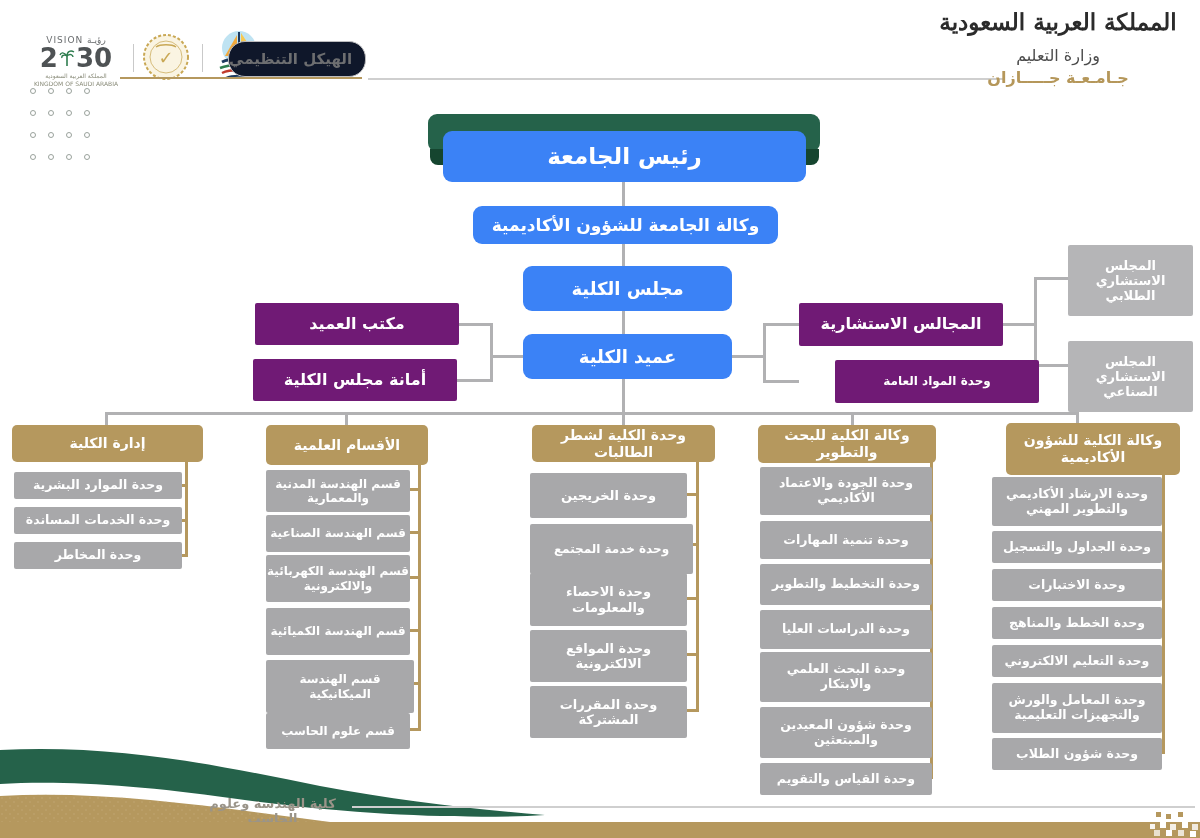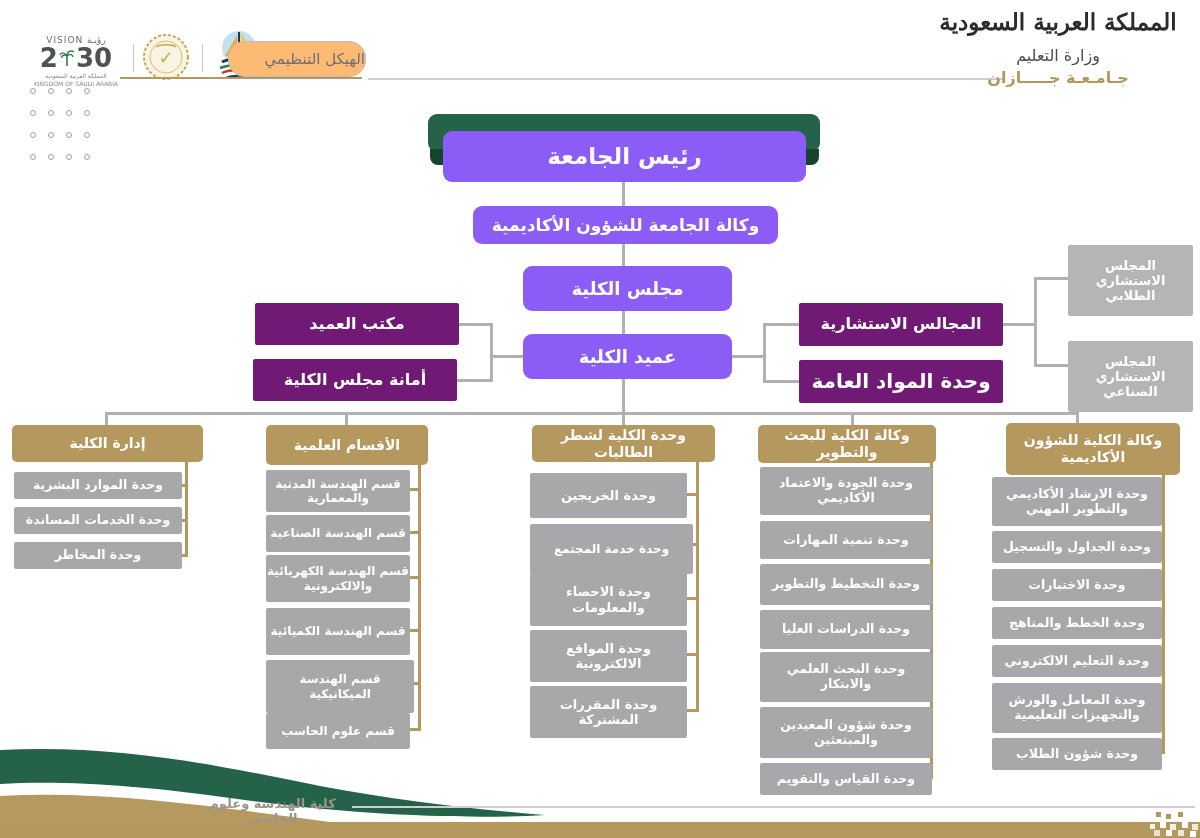--- a/index.html
+++ b/index.html
@@ -1,35 +1,35 @@
 <!DOCTYPE html>
 <html lang="ar"><head>
 <meta charset="utf-8">
 <style>
   html,body{margin:0;padding:0;background:#fff;}
   .stage{position:relative;width:1200px;height:838px;background:#ffffff;overflow:hidden;
          font-family:"DejaVu Sans",sans-serif;}
   .abs{position:absolute;}
   .box{position:absolute;display:flex;align-items:center;justify-content:center;
        color:#fff;font-weight:bold;text-align:center;line-height:1.18;direction:rtl;}
-  .gold{background:#8b5cf6;border-radius:9px;}
+  .gold{background:#3b82f6;border-radius:9px;}
   .goldh{background:#b5985e;border-radius:5px;}
   .dg{background:#701a75;border-radius:2px;}
   .mg{background:#a8a8aa;border-radius:2px;}
   .lg{background:#b5b5b7;border-radius:2px;}
   .lineg{position:absolute;background:#b1b1b3;}
   .linet{position:absolute;background:#b5985e;}
   .hair{position:absolute;background:#cfcfcf;}
   .ribbon{position:absolute;background:#25624a;border-radius:9px;}
   .fold{position:absolute;background:#15452f;}
   .dots{position:absolute;display:grid;grid-template-columns:repeat(4,5px);gap:16px 13px;}
   .dots span{width:4px;height:4px;border:1px solid #9aa29c;border-radius:50%;display:block;}
   .tab{position:absolute;border:1.5px solid #bcbcbe;border-radius:17px;display:flex;
-       align-items:center;justify-content:flex-start;color:#6d6e70;font-weight:normal;
-       font-size:15px;direction:rtl;background:#fdba74;}
+       align-items:center;justify-content:flex-end;color:#6d6e70;font-weight:bold;
+       font-size:15px;direction:rtl;background:#0f172a;}
   .rtl{direction:rtl;}
   .vision{position:absolute;text-align:center;color:#55585a;line-height:1;}
   .vision .l1{font-size:9px;letter-spacing:1px;color:#6a6d6f;}
   .vision .l2{font-size:26px;font-weight:bold;color:#4e5254;display:flex;align-items:center;justify-content:center;gap:1px;}
   .vision .l3{font-size:6px;color:#8a8c7a;margin-top:2px;}
   .sep{position:absolute;width:1px;background:#c9c9c9;}
 </style>
 </head>
 <body>
 
@@ -179,21 +179,21 @@
   <div class="box gold" style="left:473px;top:206px;width:305px;height:38px;font-size:17px;">وكالة الجامعة للشؤون الأكاديمية</div>
 
   <div class="box gold" style="left:523px;top:266px;width:209px;height:45px;font-size:18px;">مجلس الكلية</div>
 
   <div class="box gold" style="left:523px;top:334px;width:209px;height:45px;font-size:18px;">عميد الكلية</div>
 
   <div class="box dg" style="left:255px;top:303px;width:204px;height:42px;font-size:16px;">مكتب العميد</div>
   <div class="box dg" style="left:253px;top:359px;width:204px;height:42px;font-size:16px;">أمانة مجلس الكلية</div>
 
   <div class="box dg" style="left:799px;top:303px;width:204px;height:43px;font-size:16px;">المجالس الاستشارية</div>
-  <div class="box dg" style="left:799px;top:360px;width:204px;height:43px;font-size:20px;">وحدة المواد العامة</div>
+  <div class="box dg" style="left:835px;top:360px;width:204px;height:43px;font-size:12px;">وحدة المواد العامة</div>
 
   <div class="box lg" style="left:1068px;top:245px;width:121px;height:67px;font-size:13px;padding:2px;">المجلس الاستشاري الطلابي</div>
   <div class="box lg" style="left:1068px;top:333px;width:121px;height:67px;font-size:13px;padding:2px;margin-top:8px;">المجلس الاستشاري الصناعي</div>
 
   <div class="box goldh" style="left:12px;top:425px;width:191px;height:37px;font-size:14px;">إدارة الكلية</div>
   <div class="box mg" style="left:14px;top:472px;width:168px;height:27px;font-size:12.5px;">وحدة الموارد البشرية</div>
   <div class="box mg" style="left:14px;top:507px;width:168px;height:27px;font-size:12.5px;">وحدة الخدمات المساندة</div>
   <div class="box mg" style="left:14px;top:542px;width:168px;height:27px;font-size:12.5px;">وحدة المخاطر</div>
 
   <div class="box goldh" style="left:266px;top:425px;width:162px;height:40px;font-size:14px;">الأقسام العلمية</div>

